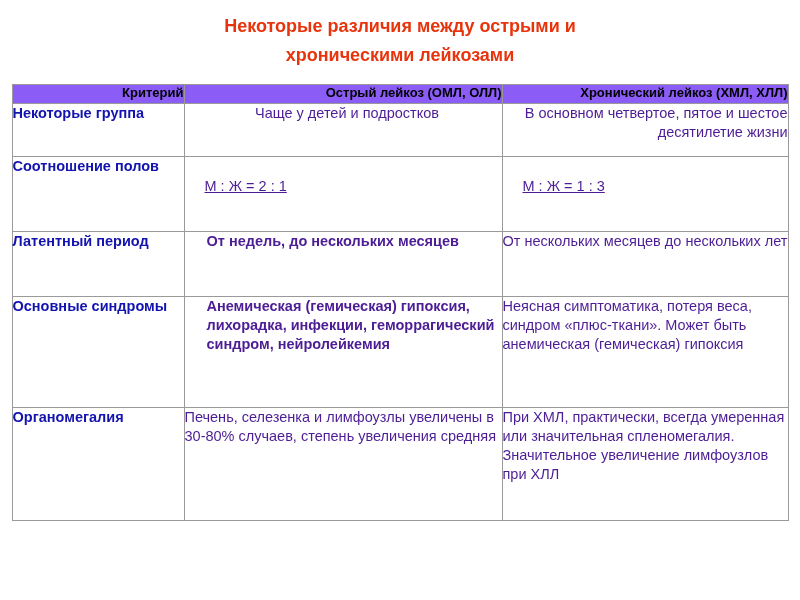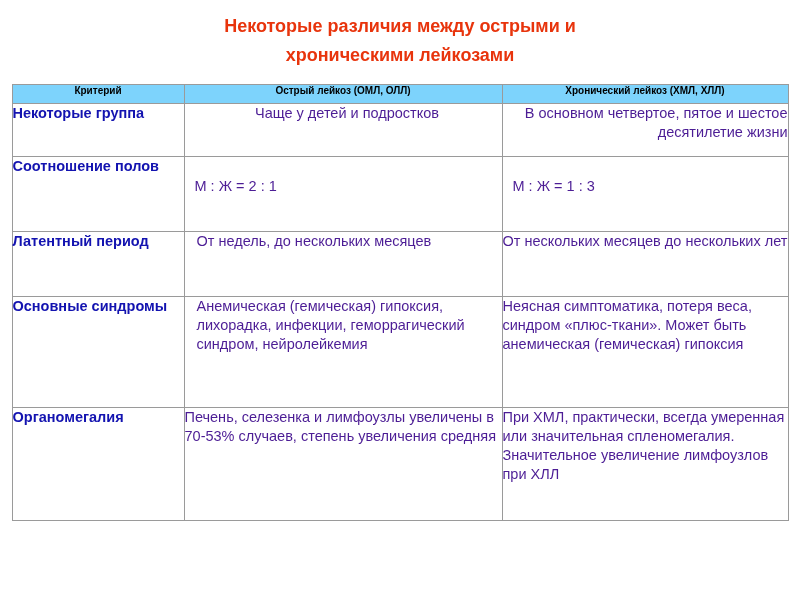--- a/index.html
+++ b/index.html
@@ -37,23 +37,23 @@
     width: 776px;
     margin: 6px auto 0 auto;
     table-layout: fixed;
   }
   table.cmp th, table.cmp td {
     border: 1px solid #9a9a9a;
     vertical-align: top;
     padding: 0;
   }
   thead th {
-    background: #7dd3fc;
-    text-align: center;
-    font-size: 10px;
+    background: #8b5cf6;
+    text-align: right;
+    font-size: 13px;
     font-weight: bold;
     color: #000000;
     padding: 7px 4px 8px 4px;
     height: 18px;
   }
   col.c1 { width: 172px; }
   col.c2 { width: 318px; }
   col.c3 { width: 286px; }
 
   td.crit {
@@ -63,33 +63,35 @@
     line-height: 18px;
     padding: 9px 6px 9px 8px;
   }
   td.cell {
     color: #4c1d95;
     font-size: 14.5px;
     line-height: 19px;
     padding: 9px 8px 9px 10px;
   }
   td.cell.center-ish {
-    padding-left: 12px;
+    padding-left: 22px;
+    font-weight: bold;
   }
   td.cell.acute-1 {
     text-align: center;
     padding-left: 8px;
   }
   td.cell.chronic-1 {
     text-align: right;
     padding-left: 8px;
   }
   td.cell.ratio {
-    padding-left: 10px;
+    padding-left: 20px;
     padding-top: 20px;
+    text-decoration: underline;
   }
   tr.r-age td { height: 52px; }
   tr.r-sex td { height: 54px; }
   tr.r-lat td { height: 64px; }
   tr.r-syn td { height: 110px; }
   tr.r-org td { height: 112px; }
 </style>
 </head>
 <body>
 
@@ -129,19 +131,19 @@
         <td class="cell center-ish">От недель, до нескольких месяцев</td>
         <td class="cell">От нескольких месяцев до нескольких лет</td>
       </tr>
       <tr class="r-syn">
         <td class="crit">Основные синдромы</td>
         <td class="cell center-ish">Анемическая (гемическая) гипоксия, лихорадка, инфекции, геморрагический синдром, нейролейкемия</td>
         <td class="cell">Неясная симптоматика, потеря веса, синдром «плюс-ткани». Может быть анемическая (гемическая) гипоксия</td>
       </tr>
       <tr class="r-org">
         <td class="crit">Органомегалия</td>
-        <td class="cell">Печень, селезенка и лимфоузлы увеличены в 70-53% случаев, степень увеличения средняя</td>
+        <td class="cell">Печень, селезенка и лимфоузлы увеличены в 30-80% случаев, степень увеличения средняя</td>
         <td class="cell">При ХМЛ, практически, всегда умеренная или значительная спленомегалия. Значительное увеличение лимфоузлов при ХЛЛ</td>
       </tr>
     </tbody>
   </table>
 
 </div>
 
 </body></html>

